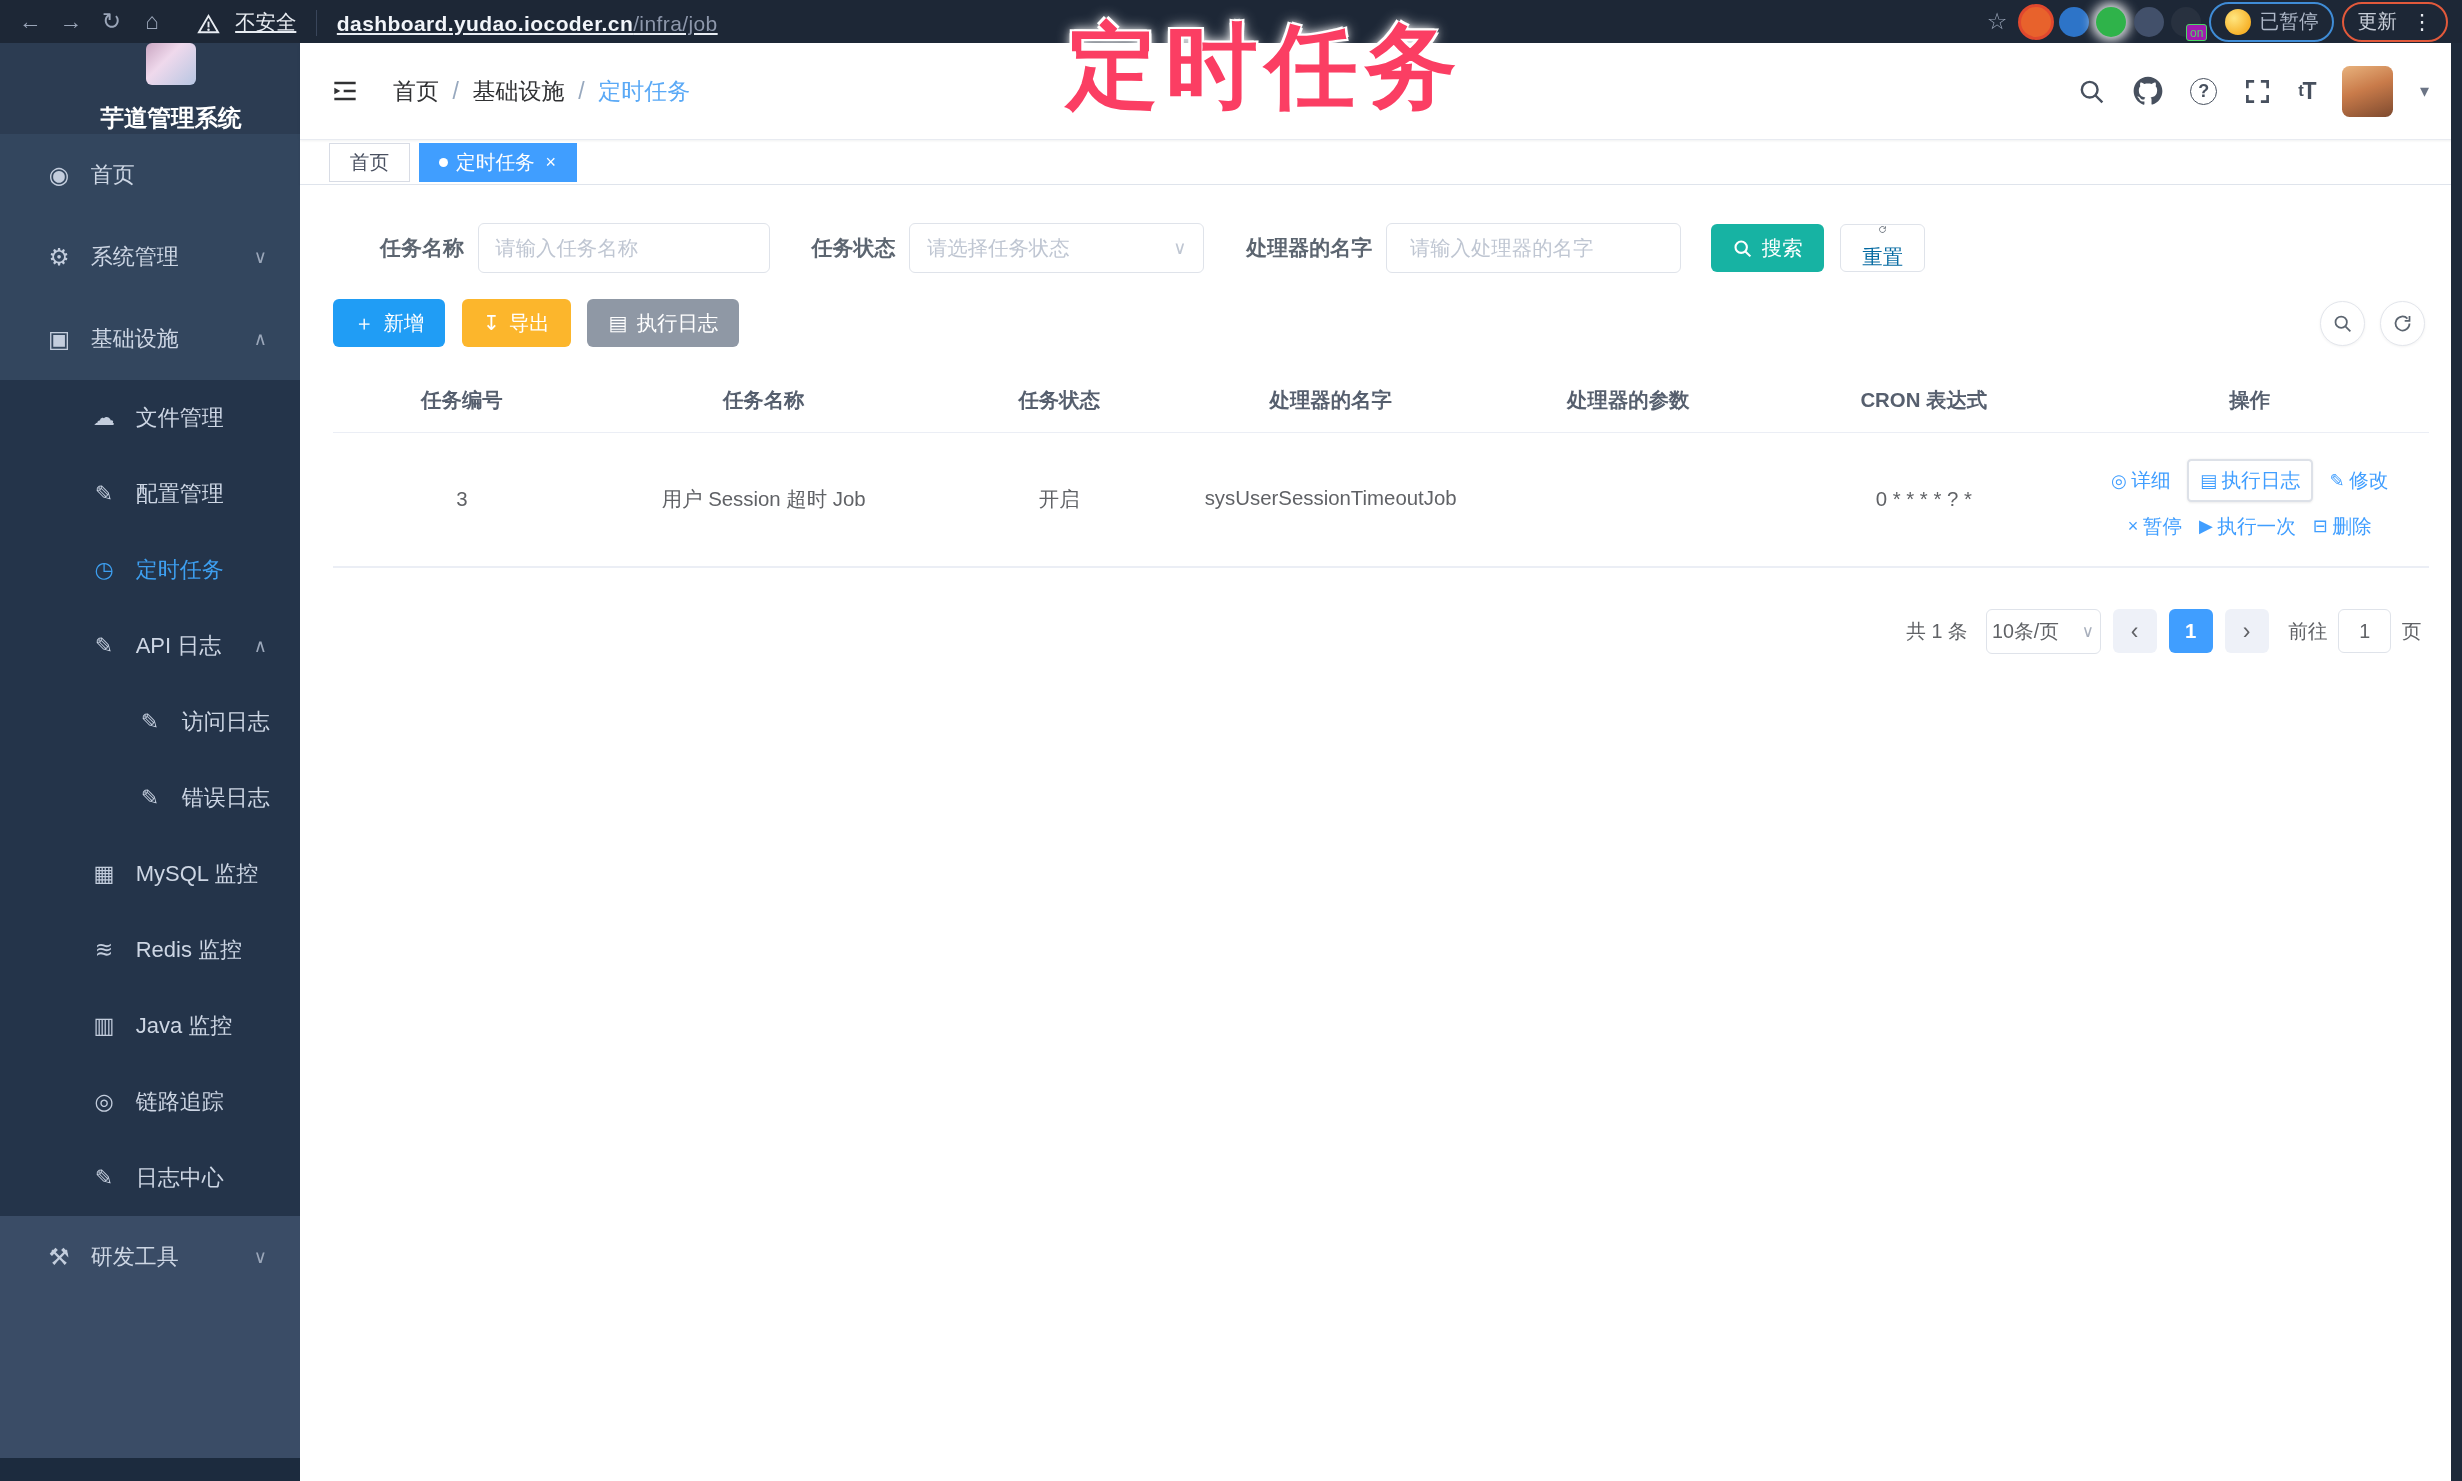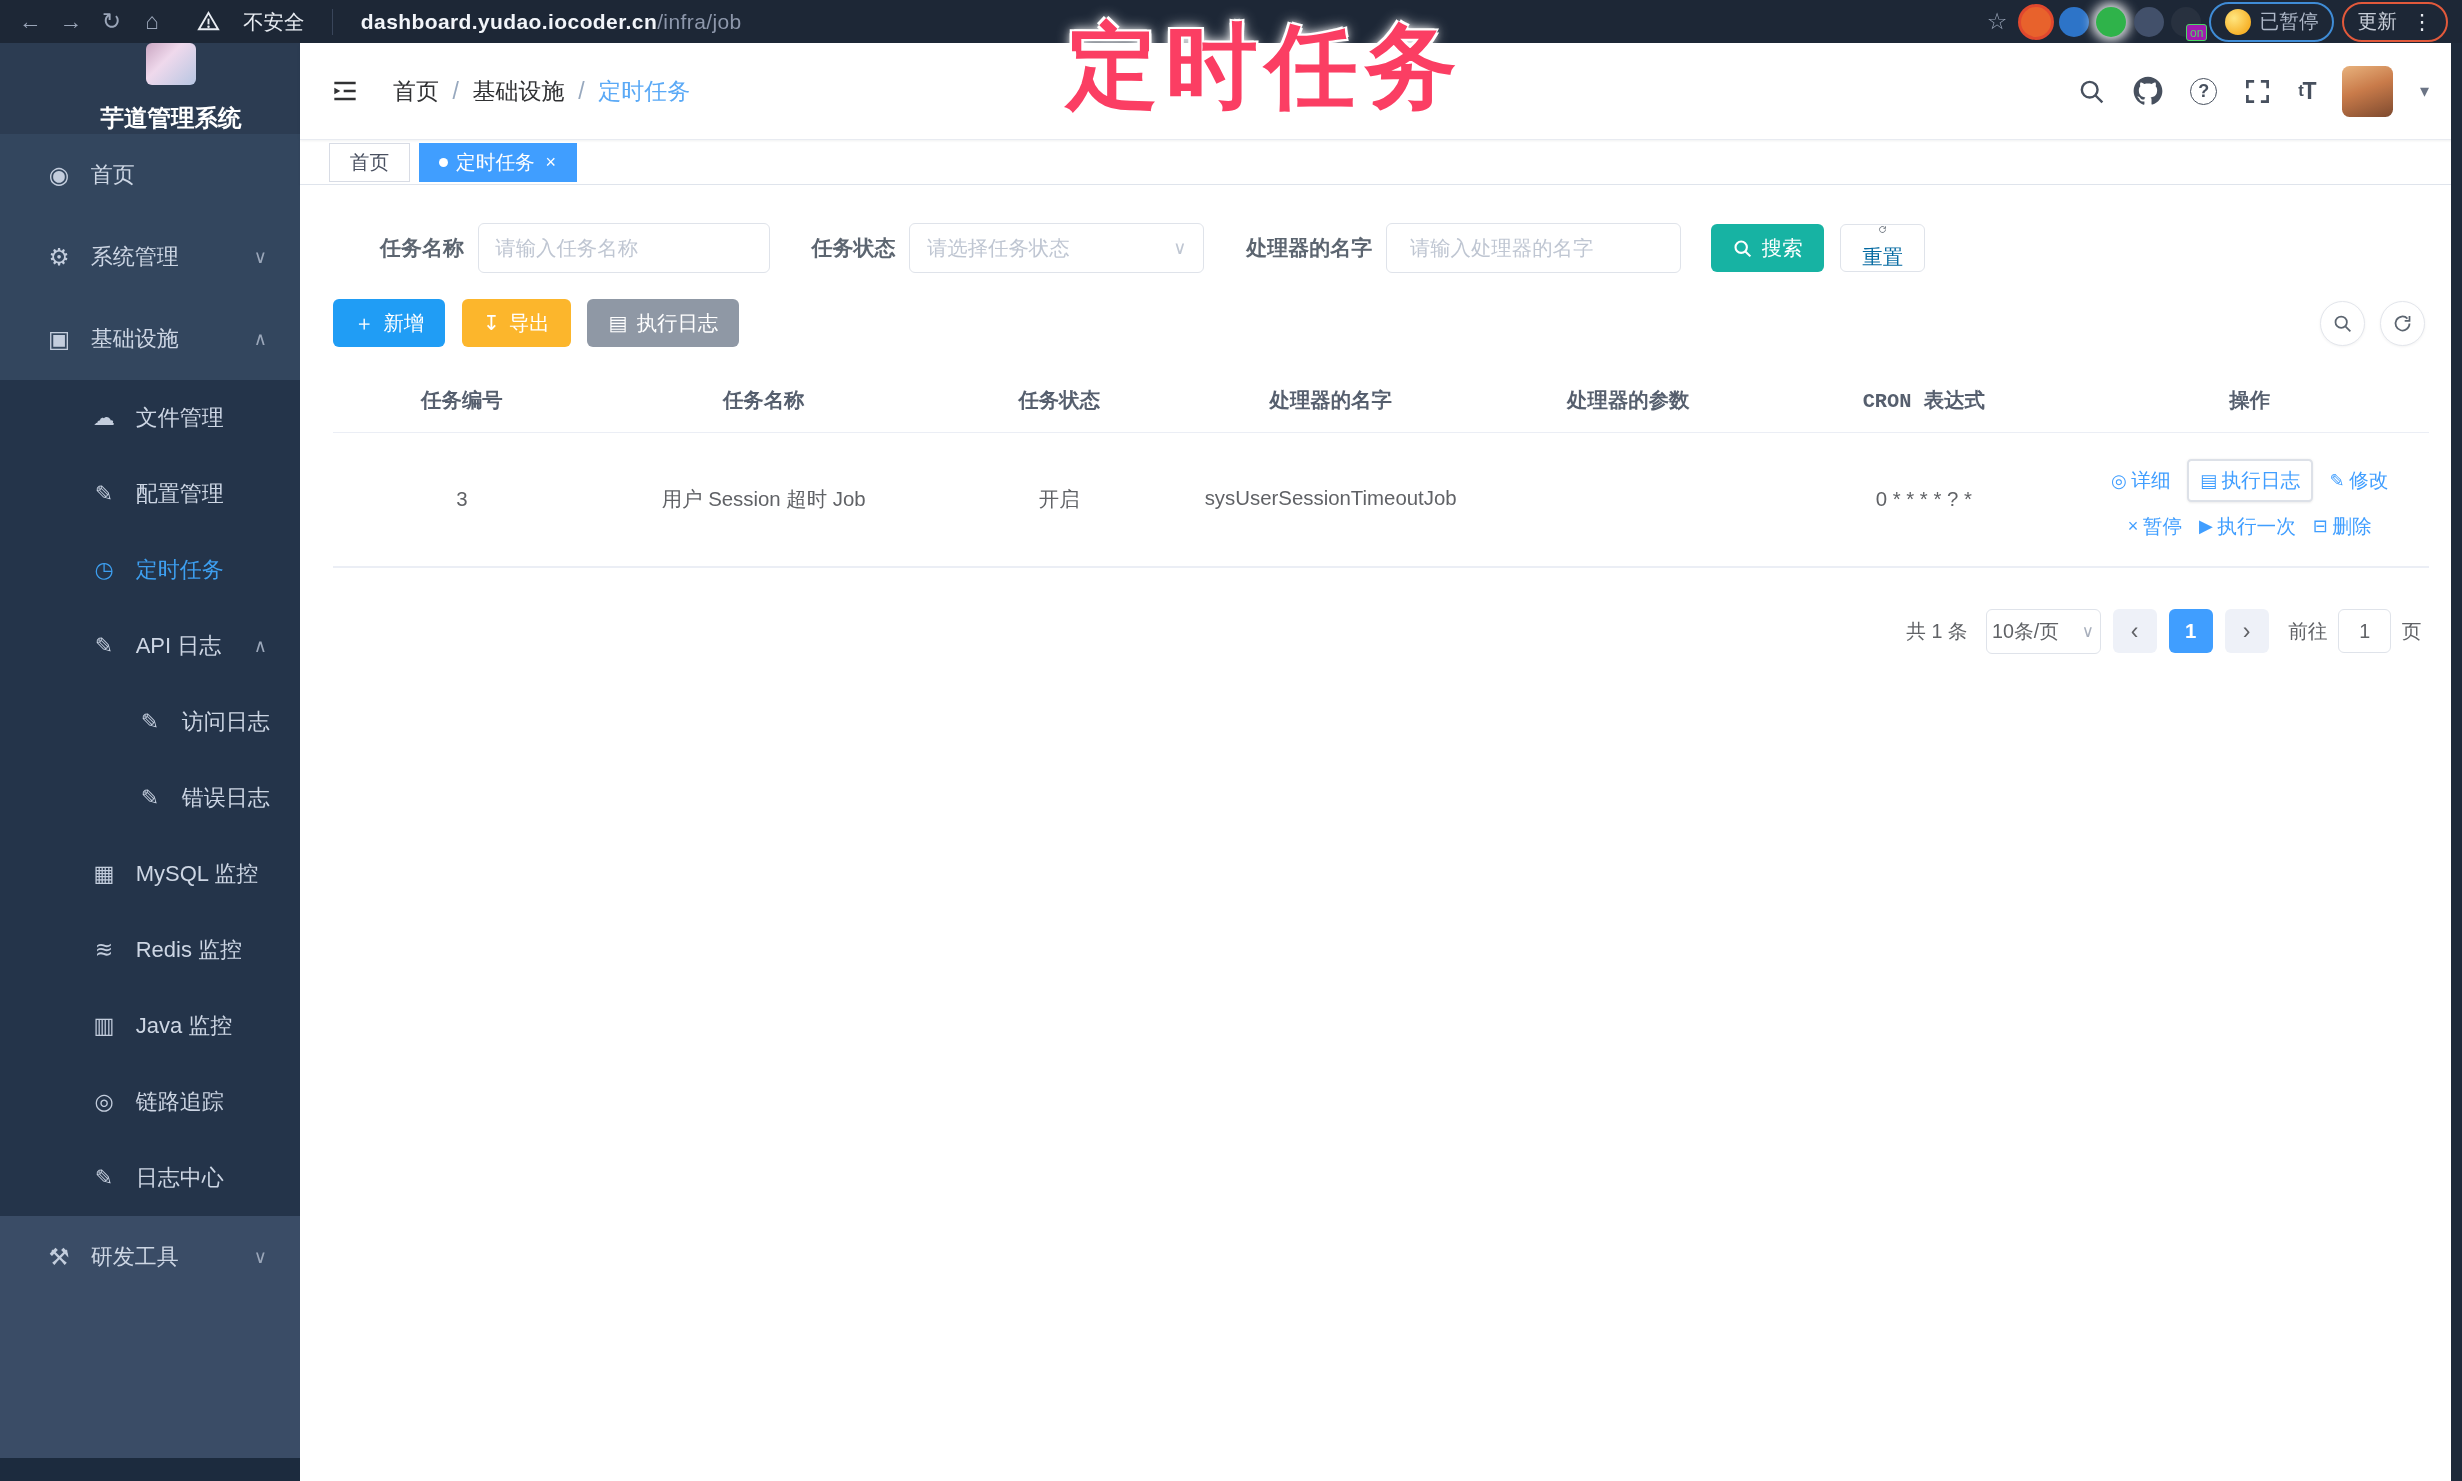--- a/index.html
+++ b/index.html
@@ -4,22 +4,22 @@
 <style>
   * { margin:0; padding:0; box-sizing:border-box; }
   body { font-family:"Liberation Sans","DejaVu Sans",sans-serif; background:#fff; }
   .screen { position:relative; width:2462px; height:1482px; overflow:hidden; background:#fff; }
 
   
   .browser-bar { position:absolute; left:0; top:0; width:2462px; height:43px; background:#1d2736;
     display:flex; align-items:center; padding:0 13.6px; gap:7.6px; z-index:5; }
   .bnav { width:33px; height:33px; display:flex; align-items:center; justify-content:center;
     color:#9aa5b8; font-size:23px; }
-  .sec-chip { display:flex; align-items:center; gap:23px; margin-left:10.6px; padding:3px 15px 3px 10.6px;
-    border:1.5px solid #5560722; border-radius:18px; color:#e8ecf2; font-size:20.4px; }
+  .sec-chip { display:flex; align-items:flex-end; gap:15px; margin-left:10.6px; padding:3px 15px 3px 10.6px;
+    border:1.5px solid #5560722; border-radius:18px; color:#e8ecf2; font-size:20.4px;text-decoration:underline; }
   .sec-chip .tri { color:#e8ecf2; display:flex; }
   .url-sep { width:1.5px; height:26px; background:#39455a; margin:0 4.5px; }
   .url-text { font-size:21px; font-weight:700; color:#f2f5fa; letter-spacing:0.4px; }
   .url-path { font-weight:400; color:#8d97ab; }
   .b-spacer { flex:1; }
   .ext { width:30px; height:30px; border-radius:50%; display:flex; align-items:center; justify-content:center;
     font-size:16.7px; color:#fff; position:relative; }
   .ring-red { box-shadow:0 0 0 3px #e0482e; }
   .glow { box-shadow:0 0 10.6px 4.5px rgba(255,255,255,.85); }
   .ext-badge { position:absolute; right:-6px; bottom:-4.5px; background:#a21caf; color:#4cd964;
@@ -104,21 +104,21 @@
   .btn-export { background:#fcb62c; color:#fff; margin-right:16.7px; }
   .btn-log { background:#8f98a5; color:#fff; }
   .round-btns { margin-left:auto; display:flex; gap:15px; margin-right:4.5px; }
   .round-btn { width:45px; height:45px; border-radius:50%; border:0.8px solid #e3e6ec; background:#fff;
     display:flex; align-items:center; justify-content:center; color:#5c6570; cursor:pointer;
     box-shadow:0 0.8px 3px rgba(0,0,0,.06); }
 
   
   .table { width:100%; border-bottom:0.8px solid #ebeef5; }
   .t-head { display:flex; border-bottom:0.8px solid #ebeef5; }
-  .th { font-size:20.4px; font-weight:700; color:#565f6e; padding:18px 7.6px; text-align:center;font-family:Liberation Mono, monospace; }
+  .th { font-size:20.4px; font-weight:700; color:#565f6e; padding:18px 7.6px; text-align:center; }
   .t-row { display:flex; align-items:center; border-bottom:0.8px solid #ebeef5; }
   .td { font-size:20.4px; color:#606266; padding:26px 7.6px; text-align:center; }
   .c1{width:12.3%;} .c2{width:16.5%;} .c3{width:11.7%;} .c4{width:14.2%;} .c5{width:14.2%;} .c6{width:14.0%;} .c7{width:17.1%;}
   .handler-wrap { display:inline-block; max-width:257px; word-break:break-all; line-height:1.55; }
   .ops { display:flex; flex-direction:column; gap:10.6px; align-items:center; }
   .ops-line { display:flex; gap:16.7px; align-items:center; justify-content:center; }
   .op-link { color:#409eff; font-size:19.7px; display:inline-flex; align-items:center; gap:4.5px;
     cursor:pointer; white-space:nowrap; }
   .op-link .oi { font-size:18px; }
   .hl-box { border:2.3px solid #dde1e8; background:#fff; border-radius:4.5px; padding:6px 10.6px;

